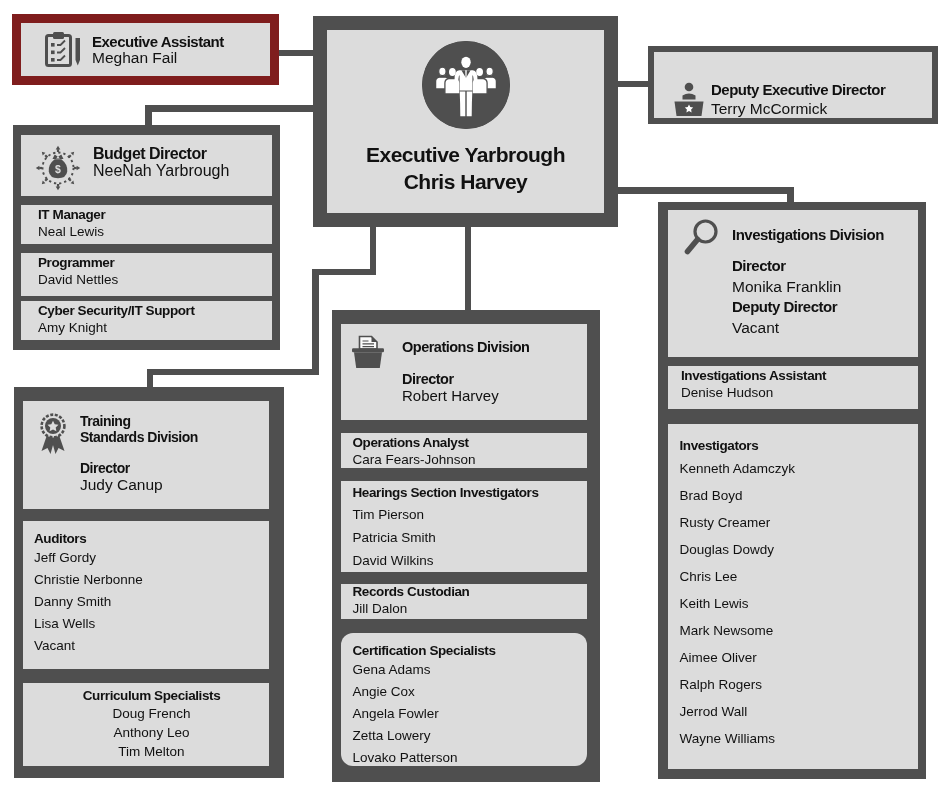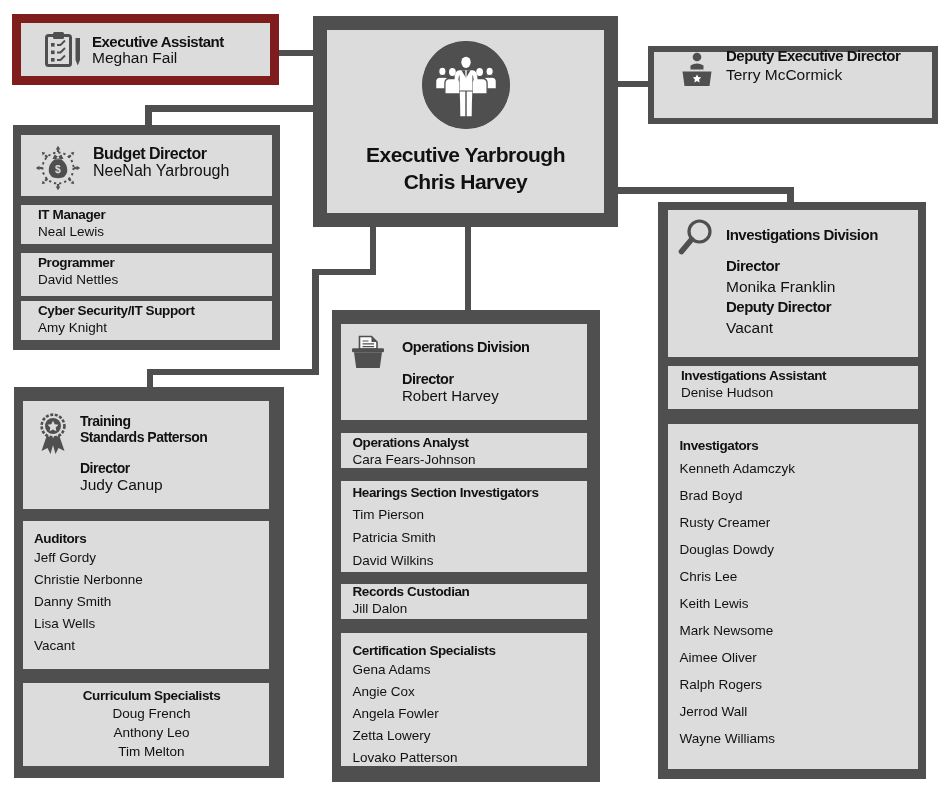--- a/index.html
+++ b/index.html
@@ -22,21 +22,21 @@
   #exec-assistant .tt { font-size:15px; line-height:16px; }
   #exec-assistant .nm2 { font-size:15.5px; }
 
   
   #exec-director { left:313px; top:16px; width:305px; height:211px; border:14px solid #4f4f4f; text-align:center; }
   #exec-director .circle { width:88px; height:88px; background:#4f4f4f; border-radius:50%; margin:11px auto 0 auto; display:flex; align-items:flex-end; justify-content:center; overflow:hidden; }
   #exec-director .big { font-size:21px; font-weight:bold; letter-spacing:-0.5px; line-height:27px; margin-top:12px; }
 
   
   #deputy { left:648px; top:46px; width:290px; height:78px; border:6px solid #4f4f4f; }
-  #deputy .row { align-items:flex-start; padding-left:27px; gap:13px; } #deputy .row > span:last-child { margin-top:-5px; }
+  #deputy .row { align-items:flex-end; padding-left:19px; gap:6px; } #deputy .row > span:last-child { margin-top:-5px; }
   #deputy .tt { font-size:15px; line-height:18.5px; }
   #deputy .nm2 { font-size:15.5px; }
 
   
   #budget { left:13px; top:125px; width:267px; height:225px; }
   #budget .panel { left:8px; width:251px; }
   #budget-head { top:10px; height:61px; }
   #budget-head .row { padding-left:14px; padding-top:10px; gap:12px; }
   #budget-head .txt { padding-top:0px; }
   #budget-head .tt { font-size:16px; line-height:17px; }
@@ -77,30 +77,30 @@
   #ops-head .nm2 { font-size:15px; line-height:18px; }
   #ops-head .gap { height:15.5px; }
   #ops-analyst { top:123px; height:35px; }
   #ops-analyst .pair { padding:2.5px 0 0 11.5px; }
   #ops-hearings { top:171px; height:91px; }
   #ops-hearings .list { padding:4.5px 0 0 11.5px; }
   #ops-hearings .nm { line-height:23px; }
   #ops-hearings .hd { margin-bottom:3.5px; }
   #ops-records { top:274px; height:35px; }
   #ops-records .pair { padding:1px 0 0 11.5px; }
-  #ops-cert { top:323px; height:133px; }
+  #ops-cert { top:323px; height:133px;border-radius:12px; }
   #ops-cert .list { padding:11px 0 0 11.5px; }
   #ops-cert .nm { line-height:22px; }
   #ops-cert .hd { margin-bottom:0.5px; }
 
   
   #investigations { left:658px; top:202px; width:268px; height:577px; }
   #investigations .panel { left:10px; width:250px; }
   #inv-head { top:8px; height:147px; }
-  #inv-head .row { padding-left:9px; padding-top:9px; gap:12px; }
+  #inv-head .row { padding-left:15px; padding-top:9px; gap:12px; }
   #inv-head .txt { padding-top:8px; }
   #inv-head .tt { font-size:15px; line-height:16px; }
   #inv-head .ln { font-size:15px; line-height:20.5px; }
   #inv-head .nm2 { font-size:15.5px; }
   #inv-head .m13 { margin-top:13px; }
   #inv-assistant { top:164px; height:43px; }
   #inv-assistant .pair { padding:3px 0 0 13px; }
   #inv-investigators { top:222px; height:345px; }
   #inv-investigators .list { padding:15px 0 0 11.5px; }
   #inv-investigators .nm { line-height:27px; }
@@ -260,21 +260,21 @@
           <svg width="30" height="42" viewBox="0 0 30 42">
             <path d="M9 23 L3.5 39 L9.5 36 L12.5 42 L17 26 Z" fill="#4f4f4f"></path>
             <path d="M21 23 L26.5 39 L20.5 36 L17.5 42 L13 26 Z" fill="#4f4f4f"></path>
             <circle cx="15" cy="14" r="11.4" fill="#dcdcdc" stroke="#4f4f4f" stroke-width="2.6" stroke-dasharray="3 1.6"></circle>
             <circle cx="15" cy="14" r="8" fill="#4f4f4f"></circle>
             <path d="M15 8.8 L16.7 12.3 L20.5 12.8 L17.7 15.4 L18.4 19.2 L15 17.4 L11.6 19.2 L12.3 15.4 L9.5 12.8 L13.3 12.3 Z" fill="#dcdcdc"></path>
           </svg>
         </span>
         <span class="txt">
           <div class="tt t-bold">Training</div>
-          <div class="tt t-bold">Standards Patterson</div>
+          <div class="tt t-bold">Standards Division</div>
           <div class="gap"></div>
           <div class="tt t-bold">Director</div>
           <div class="tt nm2">Judy Canup</div>
         </span>
       </div>
     </div>
     <div class="panel" id="training-aud">
       <div class="list">
         <div class="hd">Auditors</div>
         <div class="nm">Jeff Gordy</div>

